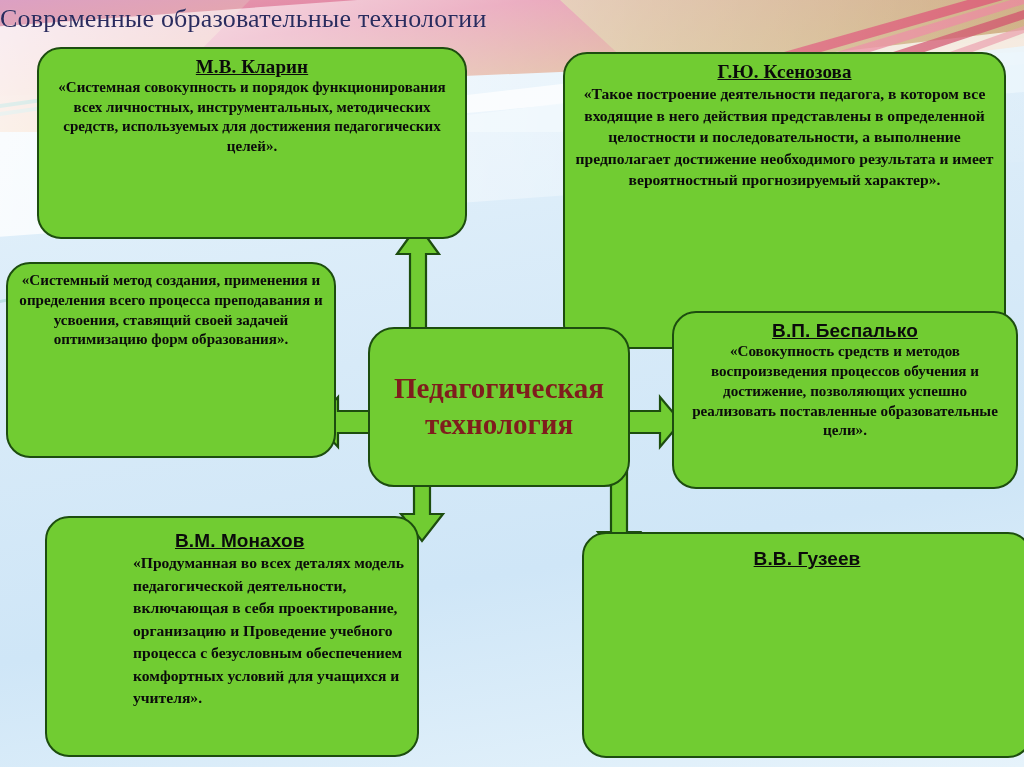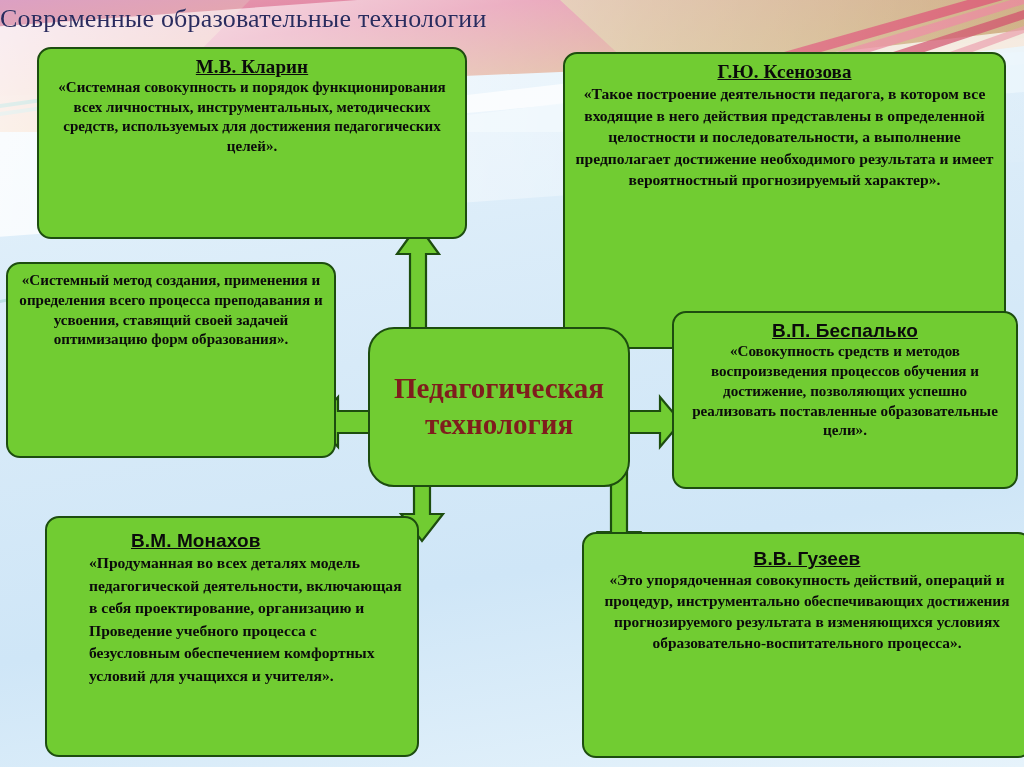--- a/index.html
+++ b/index.html
@@ -57,21 +57,21 @@
     color: #2b2b5e;
     z-index: 40;
     text-shadow: 0 0 1px rgba(255,255,255,0.5);
   }
 
   
   .gbox {
     position: absolute;
     background: #71cc32;
     border: 2px solid #1d4d0f;
-    border-radius: 14px;
+    border-radius: 24px;
     box-sizing: border-box;
     z-index: 20;
     color: #0b0b0b;
   }
   .gbox .inner {
     padding: 7px 10px 8px 10px;
   }
   .hdr {
     text-align: center;
     font-weight: bold;
@@ -126,21 +126,21 @@
   #box-ksen     { left: 563px; top: 52px;  width: 443px; height: 297px; }
   #box-unesco   { left: 6px;   top: 262px; width: 330px; height: 196px; }
   #box-besp     { left: 672px; top: 311px; width: 346px; height: 178px; }
   #box-monahov  { left: 45px;  top: 516px; width: 374px; height: 241px; }
   #box-guzeev   { left: 582px; top: 532px; width: 450px; height: 226px; }
 
   #box-unesco .body-txt { font-size: 15.1px; }
   #box-besp .body-txt { font-size: 15.1px; }
   #box-monahov .body-txt { font-size: 15.6px; line-height: 1.44; }
   #box-monahov .hdr { text-align: left; padding-left: 42px; }
-  #box-monahov .inner { padding-left: 42px; padding-right: 6px; padding-top: 12px;}
+  #box-monahov .inner { padding-left: 42px; padding-right: 6px; padding-top: 12px; margin-left: 44px;}
   #box-guzeev .body-txt { font-size: 15.4px; line-height: 1.36; }
   #box-guzeev .inner { padding-top: 14px; }
   #box-ksen .body-txt { font-size: 15.6px; line-height: 1.38; }
   #box-klarin .body-txt { font-size: 15px; line-height: 1.30; }
 </style>
 </head>
 <body>
 
 <div id="slide">
 
@@ -260,21 +260,20 @@
   <div class="gbox" id="box-monahov">
     <div class="inner">
       <div class="hdr">В.М. Монахов</div>
       <div class="body-txt left">«Продуманная во всех деталях модель педагогической деятельности, включающая в себя проектирование, организацию и Проведение учебного процесса с безусловным обеспечением комфортных условий для учащихся и учителя».</div>
     </div>
   </div>
 
   <div class="gbox" id="box-guzeev">
     <div class="inner">
       <div class="hdr">В.В. Гузеев</div>
-      <div class="body-txt">«Это упорядоченная совокупность действий, операций и процедур, инструментально обеспечивающих достижения прогнозируемого результата в изменяющихся условиях образовательно-воспитательного процесса».</div>
     </div>
   </div>
 
   <div class="center-box">
     <div class="center-label">
       <div>Педагогическая</div>
       <div>технология</div>
     </div>
   </div>
 

